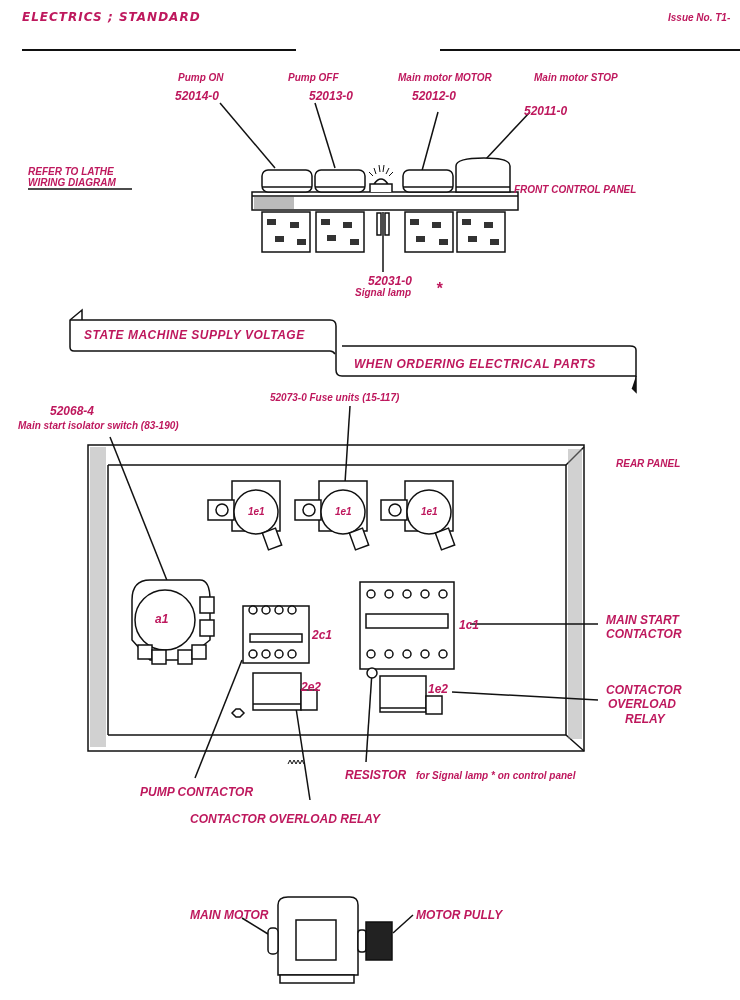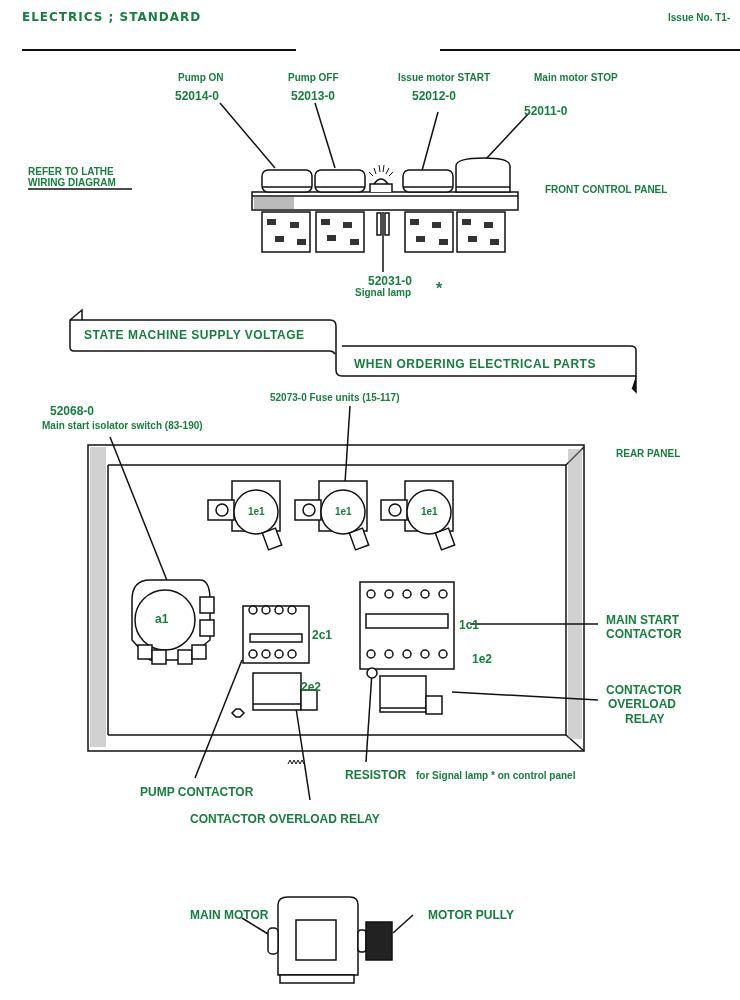--- a/index.html
+++ b/index.html
@@ -1,17 +1,17 @@
 <!DOCTYPE html>
 <html><head>
 <meta charset="utf-8">
 <style>
   html,body{margin:0;padding:0;background:#fff;}
   body{width:740px;height:1000px;position:relative;overflow:hidden;font-family:"Liberation Sans",sans-serif;color:#111;}
-  .t{position:absolute;white-space:nowrap;font-weight:bold;color:#15803d;}
+  .t{position:absolute;white-space:nowrap;font-weight:bold;color:#be185d;font-style:italic;}
   .hdr{font-family:"DejaVu Sans",sans-serif;font-weight:900;font-size:12px;letter-spacing:1px;}
   .s10{font-size:10px;}
   .s11{font-size:12px;}
   .s12{font-size:12px;letter-spacing:0.5px;}
   svg{position:absolute;left:0;top:0;}
   .ctr{text-align:center;}
 </style>
 </head>
 <body>
 
@@ -176,57 +176,57 @@
     <rect x="280" y="975" width="74" height="8"></rect>
   </g>
 </svg>
 
 <div class="t hdr" style="left:22px;top:10px;">ELECTRICS ; STANDARD</div>
 <div class="t s10" style="left:668px;top:12px;">Issue No. T1-</div>
 
 <div class="t s10" style="left:178px;top:72px;">Pump ON</div>
 <div class="t s11" style="left:175px;top:89px;">52014-0</div>
 <div class="t s10" style="left:288px;top:72px;">Pump OFF</div>
-<div class="t s11" style="left:268px;top:89px;padding-left:23px;">52013-0</div>
-<div class="t s10" style="left:398px;top:72px;">Issue motor START</div>
+<div class="t s11" style="left:286px;top:89px;padding-left:23px;">52013-0</div>
+<div class="t s10" style="left:398px;top:72px;">Main motor MOTOR</div>
 <div class="t s11" style="left:412px;top:89px;">52012-0</div>
 <div class="t s10" style="left:534px;top:72px;">Main motor STOP</div>
 <div class="t s11" style="left:524px;top:104px;">52011-0</div>
 
 <div class="t s10" style="left:28px;top:166px;">REFER TO LATHE</div>
 <div class="t s10" style="left:28px;top:177px;">WIRING DIAGRAM</div>
-<div class="t s10" style="left:545px;top:184px;">FRONT CONTROL PANEL</div>
+<div class="t s10" style="left:514px;top:184px;">FRONT CONTROL PANEL</div>
 
 <div class="t s11" style="left:368px;top:274px;text-align:right;">52031-0</div>
 <div class="t s10" style="left:355px;top:287px;">Signal lamp</div>
 <div class="t" style="left:436px;top:280px;font-size:16px;">*</div>
 
 <div class="t s12" style="left:84px;top:328px;">STATE MACHINE SUPPLY VOLTAGE</div>
 <div class="t s12" style="left:354px;top:357px;">WHEN ORDERING ELECTRICAL PARTS</div>
 
 <div class="t s10" style="left:270px;top:392px;">52073-0 Fuse units (15-117)</div>
-<div class="t s11" style="left:50px;top:404px;">52068-0</div>
-<div class="t s10" style="left:18px;top:420px;margin-left:24px;">Main start isolator switch (83-190)</div>
-<div class="t s10" style="left:616px;top:448px;">REAR PANEL</div>
+<div class="t s11" style="left:50px;top:404px;">52068-4</div>
+<div class="t s10" style="left:18px;top:420px;">Main start isolator switch (83-190)</div>
+<div class="t s10" style="left:616px;top:458px;">REAR PANEL</div>
 
 <div class="t s10" style="left:248px;top:506px;">1e1</div>
 <div class="t s10" style="left:335px;top:506px;">1e1</div>
 <div class="t s10" style="left:421px;top:506px;">1e1</div>
 
 <div class="t s11" style="left:155px;top:612px;">a1</div>
 <div class="t s11" style="left:312px;top:628px;">2c1</div>
 <div class="t s11" style="left:301px;top:680px;">2e2</div>
 <div class="t s11" style="left:459px;top:618px;">1c1</div>
-<div class="t s11" style="left:428px;top:652px;padding-left:44px;">1e2</div>
+<div class="t s11" style="left:428px;top:682px;">1e2</div>
 
 <div class="t s11 ctr" style="left:606px;top:613px;">MAIN START</div>
 <div class="t s11 ctr" style="left:606px;top:627px;">CONTACTOR</div>
 <div class="t s11" style="left:606px;top:683px;">CONTACTOR</div>
 <div class="t s11" style="left:608px;top:697px;">OVERLOAD</div>
 <div class="t s11" style="left:625px;top:712px;">RELAY</div>
 
 <div class="t s11" style="left:345px;top:768px;">RESISTOR</div>
 <div class="t s10" style="left:416px;top:770px;">for Signal lamp * on control panel</div>
 <div class="t s11" style="left:140px;top:785px;">PUMP CONTACTOR</div>
 <div class="t s11" style="left:190px;top:812px;">CONTACTOR OVERLOAD RELAY</div>
 
 <div class="t s11" style="left:158px;top:908px;padding-left:32px;">MAIN MOTOR</div>
-<div class="t s11" style="left:428px;top:908px;">MOTOR PULLY</div>
+<div class="t s11" style="left:416px;top:908px;">MOTOR PULLY</div>
 
 </body></html>

